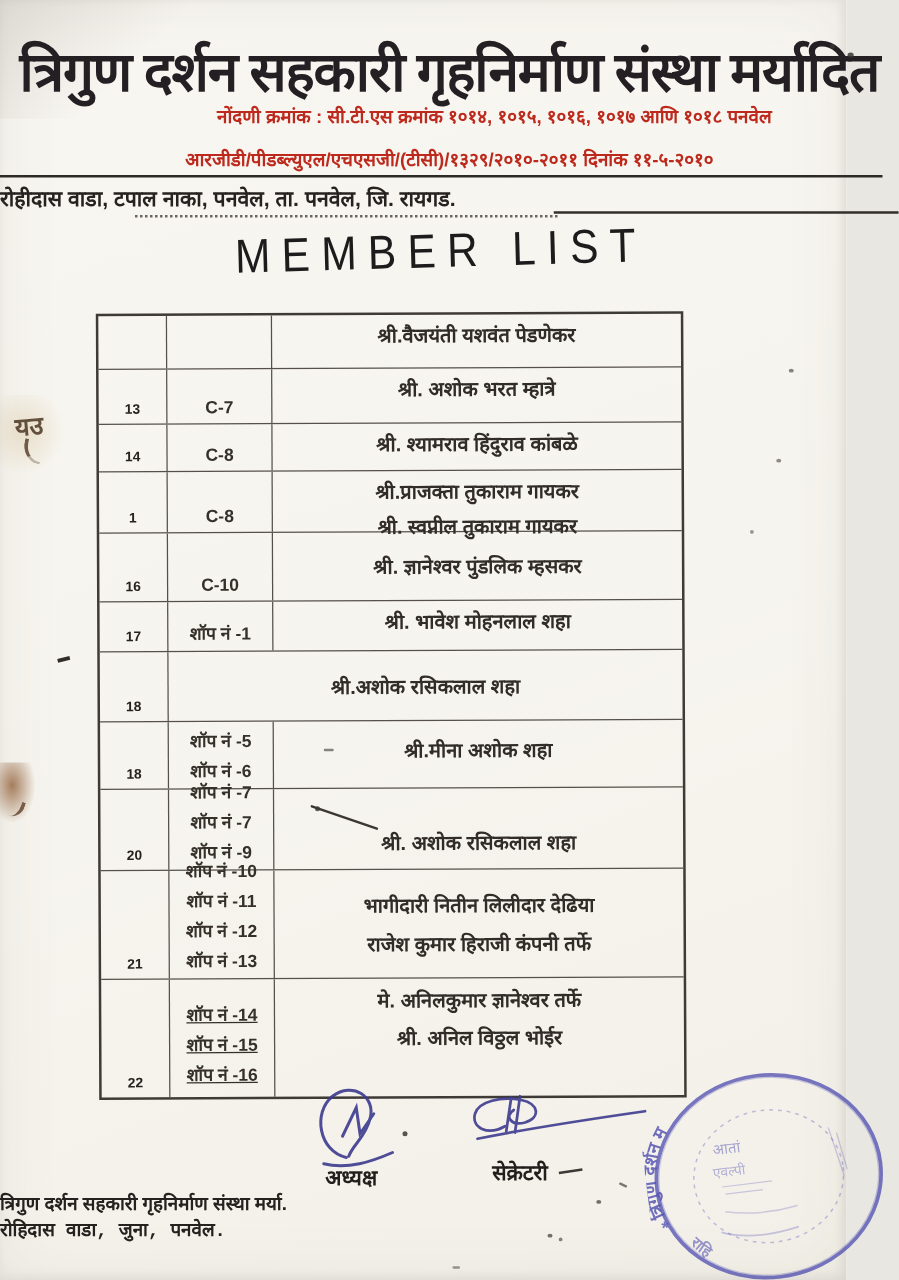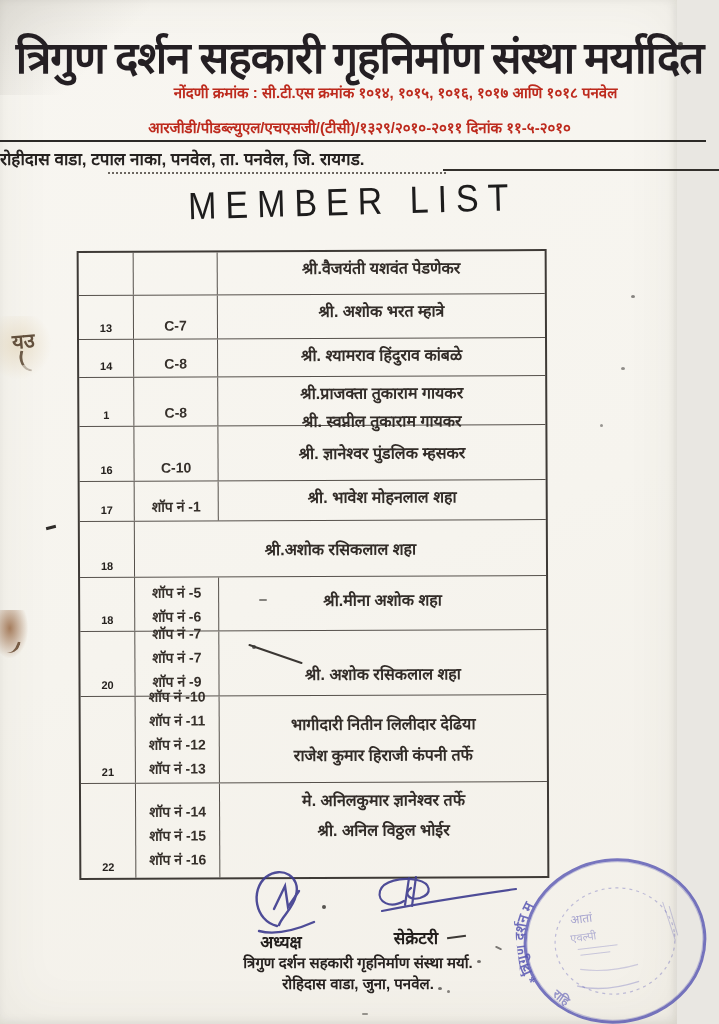--- a/index.html
+++ b/index.html
@@ -65,33 +65,33 @@
   .c-units{width:84px;border-right:1px solid #55504b;align-items:center;justify-content:flex-end;
     padding-bottom:5px;gap:5px;font-size:14px;font-weight:700;color:#36302b;white-space:nowrap;}
   .c-names{flex:1;align-items:center;justify-content:flex-start;padding-top:5px;gap:6px;
     font-size:16px;font-weight:700;color:#322c28;white-space:nowrap;}
   .t-row:nth-child(5) .c-names{justify-content:center;padding-top:0;}
   .t-row:nth-child(7) .c-names{justify-content:center;padding-top:0;}
   .t-row:nth-child(8) .c-names{padding-top:12px;}
   .t-row:nth-child(9) .c-names{justify-content:flex-end;padding-bottom:10px;padding-top:0;}
   .t-row:nth-child(10) .c-names{justify-content:center;padding-top:0;gap:9px;}
   .t-row:nth-child(11) .c-names{padding-top:6px;gap:8px;}
-  .t-row:nth-child(11) .c-units{padding-bottom:9px;}
+  .t-row:nth-child(11) .c-units{padding-bottom:9px;text-decoration:underline;}
   .pen-mark{position:absolute;left:247px;top:653px;width:57px;height:2px;background:#3b3733;
     transform:rotate(19deg);border-radius:2px;}
   
   .sig{position:absolute;}
   .sig-president{left:246px;top:868px;}
   .sig-secretary{left:372px;top:874px;}
   .role-label{position:absolute;font-size:17px;font-weight:700;color:#221e1c;width:90px;text-align:center;}
   .label-president{left:236px;top:930px;}
   .label-secretary{left:371px;top:926px;}
-  .org-line{position:absolute;left:0;width:716px;text-align:center;font-weight:700;color:#26211f;white-space:nowrap;}
+  .org-line{position:absolute;left:0;width:716px;text-align:left;font-weight:700;color:#26211f;white-space:nowrap;}
   .org-1{top:952px;font-size:15px;}
-  .org-2{top:973px;font-size:15px;}
+  .org-2{top:973px;font-size:15px;font-family:Liberation Mono, monospace;}
   .secretary-dash{position:absolute;left:447px;top:936px;width:19px;height:2px;background:#3c3835;transform:rotate(-8deg);}
   
   .stamp{position:absolute;left:517px;top:853px;transform:rotate(-7deg);opacity:.92;}
   
   .speck{position:absolute;background:#3a3734;border-radius:50%;}
   .margin-stain{position:absolute;left:0;top:316px;width:52px;height:64px;
     background:radial-gradient(ellipse at 35% 45%,rgba(205,175,120,.30),rgba(205,175,120,0) 70%);}
   .margin-mark{position:absolute;left:12px;top:327px;font-size:20px;font-weight:700;color:#584430;
     transform:rotate(-5deg);opacity:.92;}
   .margin-mark-tail{position:absolute;left:18px;top:352px;width:13px;height:16px;

